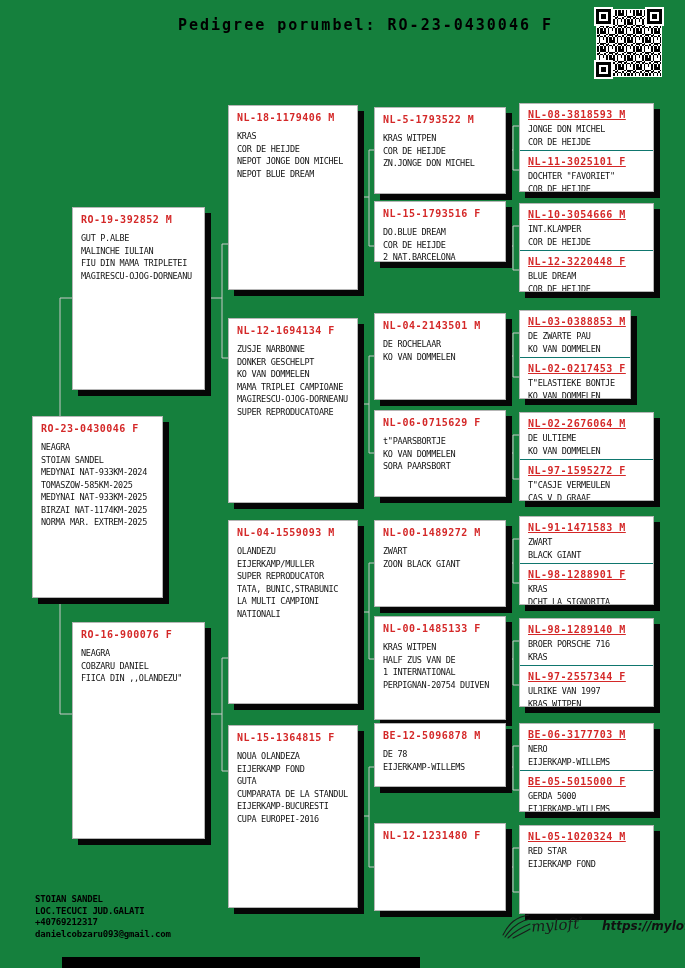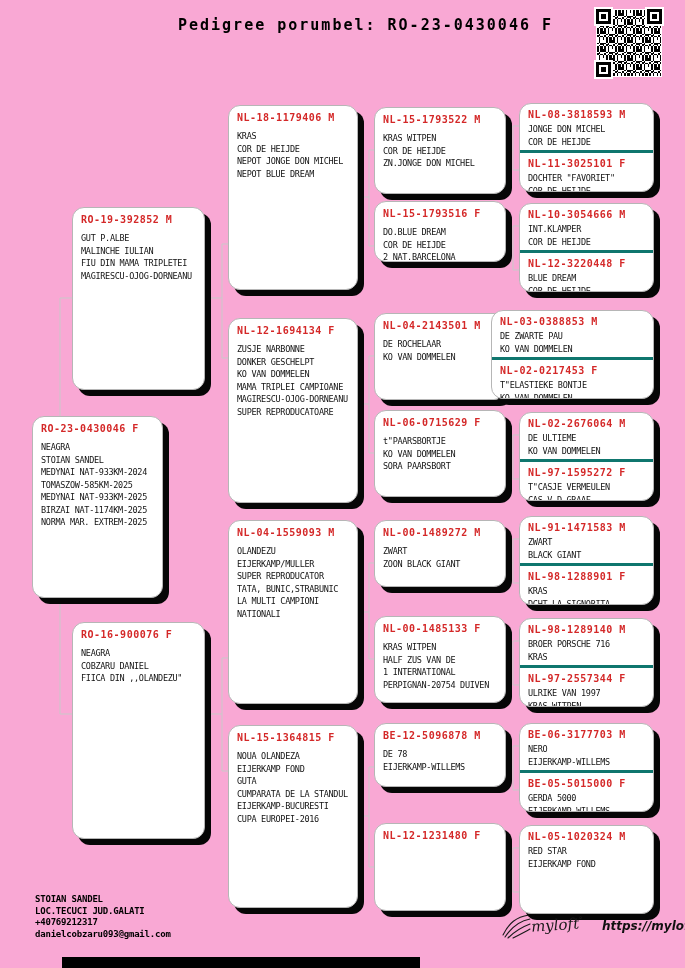--- a/index.html
+++ b/index.html
@@ -1,31 +1,31 @@
 <!DOCTYPE html>
 <html><head>
 <meta charset="utf-8">
 <style>
   html,body{margin:0;padding:0;background:#e8e8e8;}
-  .page{position:relative;width:685px;height:968px;background:#f9a8d4;overflow:hidden;
+  .page{position:relative;width:685px;height:968px;background:#15803d;overflow:hidden;
         font-family:"DejaVu Sans Mono",monospace;--accent:#d42828;--connector:#c9c9c9;}
   .title{position:absolute;left:0;right:0;top:16px;text-align:center;padding-left:46px;
          font:bold 15px "DejaVu Sans Mono",monospace;letter-spacing:2px;color:#000;}
   .connectors{position:absolute;left:0;top:0;pointer-events:none;}
   .connectors path{fill:none;stroke:var(--connector);stroke-width:1;}
-  .node{position:absolute;background:#fff;border:1px solid #b6b6b6;border-radius:12px;
+  .node{position:absolute;background:#fff;border:1px solid #b6b6b6;border-radius:0;
         box-shadow:6px 6px 0 #060606;padding:6px 8px;overflow:hidden;box-sizing:border-box;}
   .nid{font:bold 10px "DejaVu Sans Mono",monospace;color:var(--accent);
        letter-spacing:.5px;margin-bottom:7px;white-space:nowrap;}
   .nbody{font:8.5px "DejaVu Sans Mono",monospace;line-height:12.5px;color:#121212;
          letter-spacing:-.3px;white-space:pre-line;}
   .pair{padding:0;}
   .half{padding:5px 8px 2px;}
-  .half + .half{border-top:3px solid #0f766e;}
-  .half .nid{margin-bottom:3px;}
+  .half + .half{border-top:1px solid #0f766e;}
+  .half .nid{margin-bottom:3px;text-decoration:underline;}
   
   .qr{position:absolute;left:596px;top:9px;width:66px;height:68px;background:#fff;}
   .qr-noise{position:absolute;inset:1px;
     background:repeating-conic-gradient(#000 0 25%,#fff 0 50%) 0 0/6px 6px,
                repeating-conic-gradient(#000 0 25%,#fff 0 50%) 2px 3px/9px 9px;
     background-blend-mode:difference;}
   .fp{position:absolute;width:15px;height:15px;background:#fff;border:3px solid #000;
       box-shadow:0 0 0 2px #fff;box-sizing:border-box;display:flex;align-items:center;justify-content:center;}
   .fp::after{content:"";width:5px;height:5px;background:#000;}
   .fp.tl{left:0;top:0}.fp.tr{right:0;top:0}.fp.bl{left:0;bottom:0}
@@ -127,21 +127,21 @@
     <div class="nid">NL-15-1364815 F</div>
     <div class="nbody">NOUA OLANDEZA
 EIJERKAMP FOND
 GUTA
 CUMPARATA DE LA STANDUL
 EIJERKAMP-BUCURESTI
 CUPA EUROPEI-2016</div>
   </div>
 
   <div class="node" style="left:374px;top:107px;width:132px;height:87px">
-    <div class="nid">NL-15-1793522 M</div>
+    <div class="nid">NL-5-1793522 M</div>
     <div class="nbody">KRAS WITPEN
 COR DE HEIJDE
 ZN.JONGE DON MICHEL</div>
   </div>
   <div class="node" style="left:374px;top:201px;width:132px;height:61px">
     <div class="nid">NL-15-1793516 F</div>
     <div class="nbody">DO.BLUE DREAM
 COR DE HEIJDE
 2 NAT.BARCELONA
 4INT.BARCELONA</div>
@@ -150,26 +150,26 @@
     <div class="nid">NL-04-2143501 M</div>
     <div class="nbody">DE ROCHELAAR
 KO VAN DOMMELEN</div>
   </div>
   <div class="node" style="left:374px;top:410px;width:132px;height:87px">
     <div class="nid">NL-06-0715629 F</div>
     <div class="nbody">t"PAARSBORTJE
 KO VAN DOMMELEN
 SORA PAARSBORT</div>
   </div>
-  <div class="node" style="left:374px;top:520px;width:132px;height:67px">
+  <div class="node" style="left:374px;top:520px;width:132px;height:87px">
     <div class="nid">NL-00-1489272 M</div>
     <div class="nbody">ZWART
 ZOON BLACK GIANT</div>
   </div>
-  <div class="node" style="left:374px;top:616px;width:132px;height:87px">
+  <div class="node" style="left:374px;top:616px;width:132px;height:104px">
     <div class="nid">NL-00-1485133 F</div>
     <div class="nbody">KRAS WITPEN
 HALF ZUS VAN DE
 1 INTERNATIONAL
 PERPIGNAN-20754 DUIVEN</div>
   </div>
   <div class="node" style="left:374px;top:723px;width:132px;height:64px">
     <div class="nid">BE-12-5096878 M</div>
     <div class="nbody">DE 78
 EIJERKAMP-WILLEMS</div>
@@ -195,21 +195,21 @@
       <div class="nid">NL-10-3054666 M</div>
       <div class="nbody">INT.KLAMPER
 COR DE HEIJDE</div>
     </div>
     <div class="half">
       <div class="nid">NL-12-3220448 F</div>
       <div class="nbody">BLUE DREAM
 COR DE HEIJDE</div>
     </div>
   </div>
-  <div class="node pair" style="left:491px;top:310px;width:163px;height:89px">
+  <div class="node pair" style="left:519px;top:310px;width:112px;height:89px">
     <div class="half">
       <div class="nid">NL-03-0388853 M</div>
       <div class="nbody">DE ZWARTE PAU
 KO VAN DOMMELEN</div>
     </div>
     <div class="half">
       <div class="nid">NL-02-0217453 F</div>
       <div class="nbody">T"ELASTIEKE BONTJE
 KO VAN DOMMELEN</div>
     </div>

